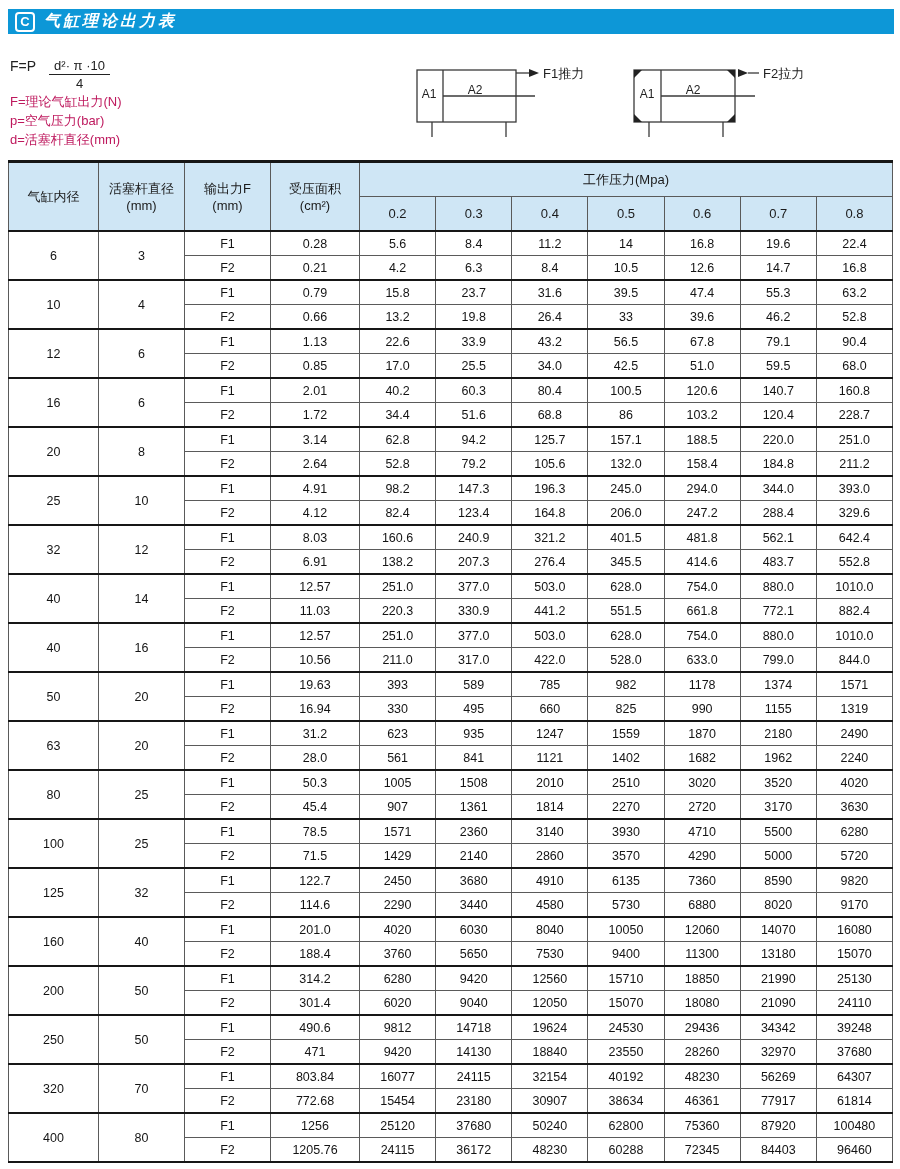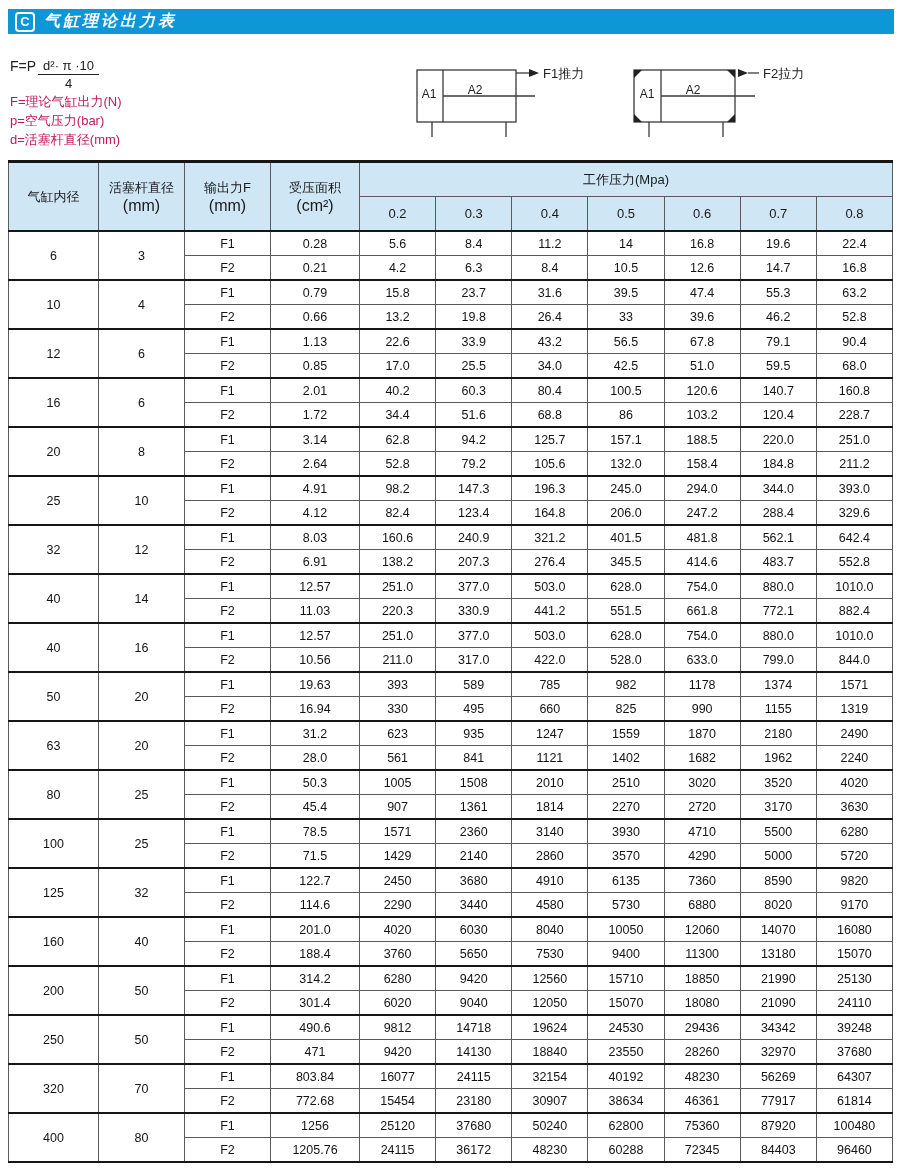--- a/index.html
+++ b/index.html
@@ -19,21 +19,21 @@
     color:#ffffff;font-weight:bold;font-size:13px;line-height:15px;text-align:center;
     flex:0 0 auto;
   }
   .title-text{
     color:#ffffff;font-size:16px;font-weight:bold;letter-spacing:3px;margin-left:9px;font-style:italic;
   }
   
   .formula-line{
     position:absolute;left:10px;top:58px;display:flex;align-items:flex-start;font-size:14px;color:#222;
   }
-  .frac{display:inline-flex;flex-direction:column;align-items:center;margin-left:2px;}
+  .frac{display:inline-flex;flex-direction:column;align-items:center;margin-left:13px;}
   .frac .num{padding:0 5px 1px;border-bottom:1.5px solid #222;font-size:13px;}
   .frac .den{font-size:13px;padding-top:1px;}
   .formula-defs{
     position:absolute;left:10px;top:92px;font-size:13px;line-height:19px;color:#be185d;
   }
   
   .diagram{position:absolute;top:55px;}
   #diagram-push{left:405px;}
   #diagram-pull{left:622px;}
   .diagram text{font-size:12px;fill:#222;}
@@ -48,21 +48,21 @@
   table.force-table th, table.force-table td{
     border:1px solid #5a5a5a;text-align:center;vertical-align:middle;
     padding:0;overflow:hidden;
   }
   table.force-table thead th{
     background:#cfe6f5;font-weight:normal;font-size:13px;color:#1a1a1a;
   }
   thead tr.top-head th{height:33px;}
   thead tr.pressure-values th{height:33px;border-bottom:2px solid #161616;}
   thead th.span2{border-bottom:2px solid #161616;}
-  thead .unit{font-size:16px;text-align:center;}
+  thead .unit{font-size:13px;text-align:center;}
   tbody td{font-size:12.5px;height:23px;color:#141414;background:#ffffff;}
   tr.group-start td{border-top:2px solid #161616;}
   tr.row-f2 td{border-top:1px solid #9a9a9a;}
   
   .footnote{
     position:absolute;left:10px;top:1176px;font-size:10px;color:#404040;white-space:pre;
   }
 </style>
 </head>
 <body>

